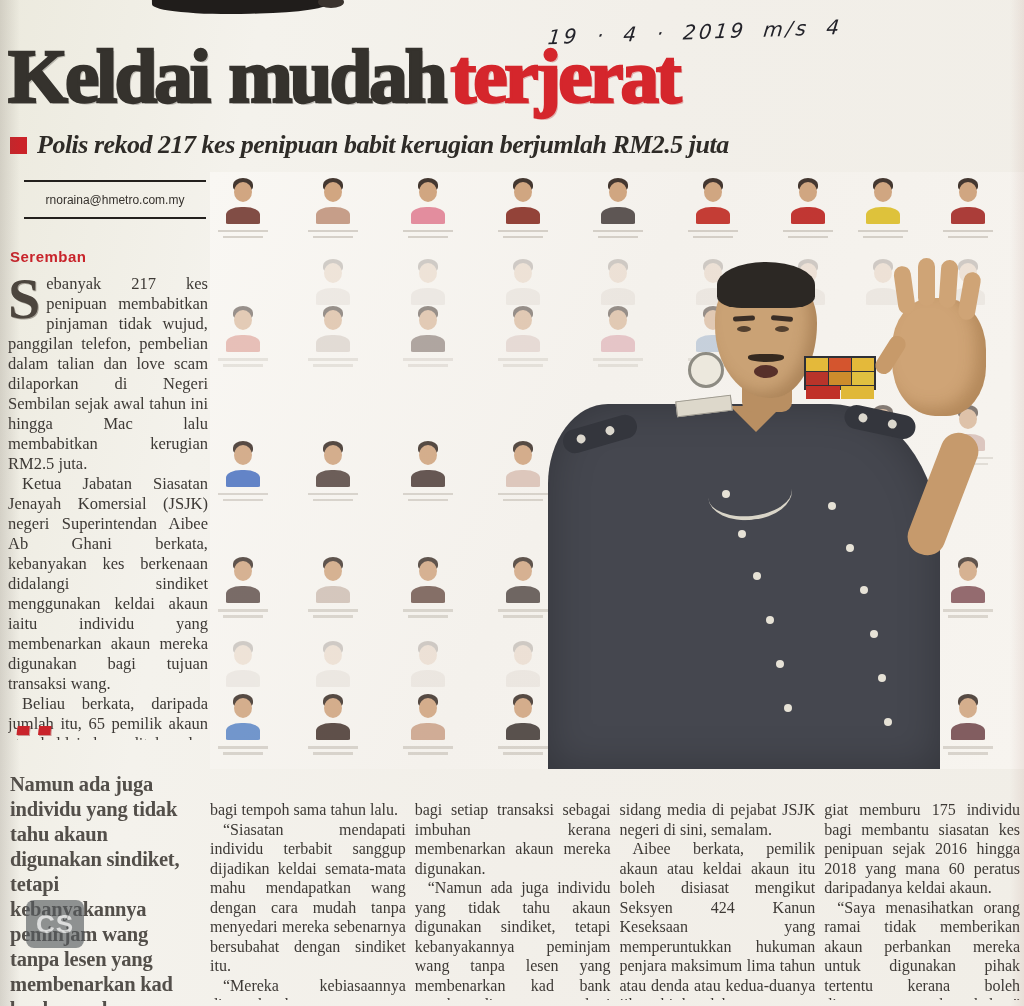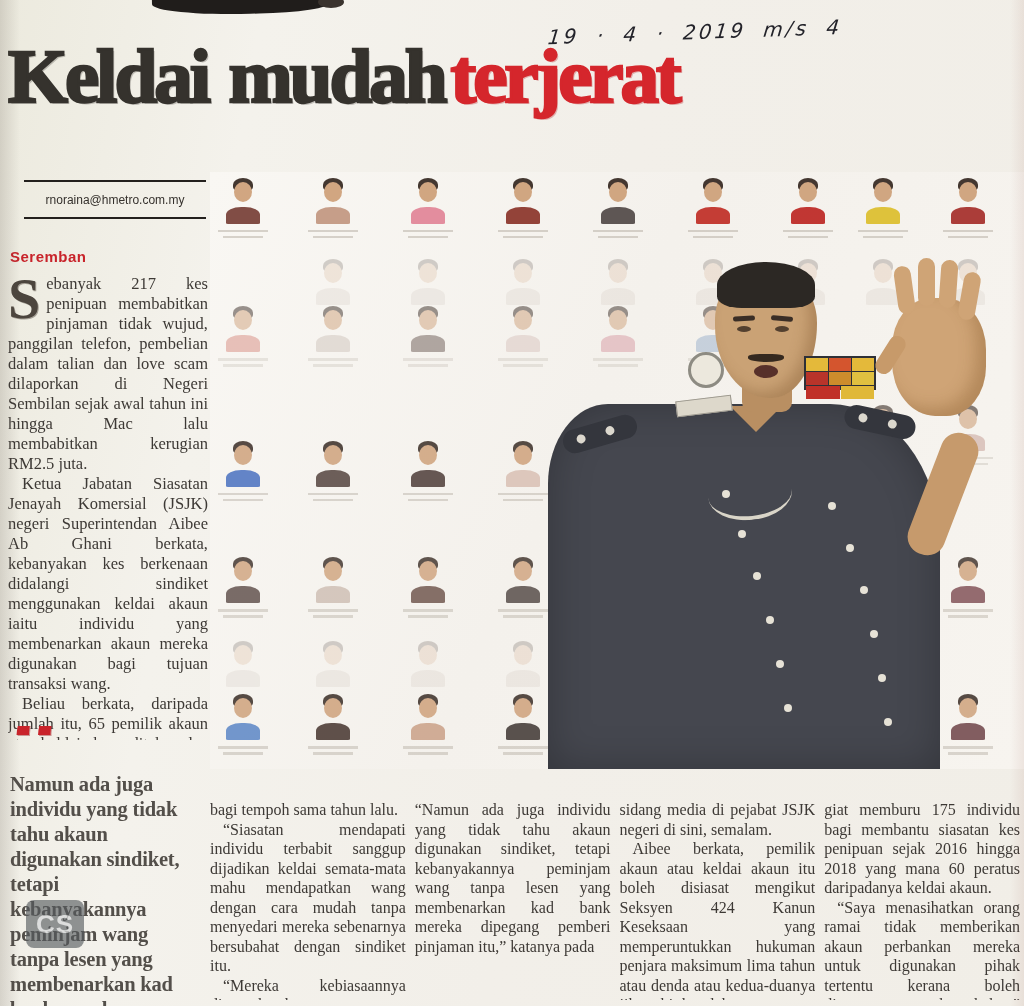--- a/index.html
+++ b/index.html
@@ -116,20 +116,24 @@
 
 <div class="page">
 
   <div class="top-blob"></div>
   <div class="top-blob2"></div>
 
   <div class="handwritten">19 · 4 · 2019   m/s 4</div>
 
   <h1 class="headline"><span>Keldai mudah</span><span class="red">terjerat</span></h1>
 
+  <div class="subhead">
+    <span class="bullet"></span>
+    <span class="txt">Polis rekod 217 kes penipuan babit kerugian berjumlah RM2.5 juta</span>
+  </div>
 
   <div class="byline">
     <div class="em">rnoraina@hmetro.com.my</div>
   </div>
 
   <div class="dateline">Seremban</div>
 
   <div class="col-left">
     <p><span class="dropcap">S</span><span>ebanyak 217 kes penipuan membabitkan pinjaman tidak wujud, panggilan telefon, pembelian dalam talian dan love scam dilaporkan di Negeri Sembilan sejak awal tahun ini hingga Mac lalu membabitkan kerugian RM2.5 juta.</span></p>
     <p>Ketua Jabatan Siasatan Jenayah Komersial (JSJK) negeri Superintendan Aibee Ab Ghani berkata, kebanyakan kes berkenaan didalangi sindiket menggunakan keldai akaun iaitu individu yang membenarkan akaun mereka digunakan bagi tujuan transaksi wang.</p>
@@ -501,20 +505,21 @@
   </div>
 
 
   <div class="bcols">
     <div class="bcol">
       <p>bagi tempoh sama tahun lalu.</p>
       <p>“Siasatan mendapati individu terbabit sanggup dijadikan keldai semata-mata mahu mendapatkan wang dengan cara mudah tanpa menyedari mereka sebenarnya bersubahat dengan sindiket itu.</p>
       <p>“Mereka kebiasaannya ditawarkan bayaran tertentu</p>
     </div>
     <div class="bcol">
+      <p>bagi setiap transaksi sebagai imbuhan kerana membenarkan akaun mereka digunakan.</p>
       <p>“Namun ada juga individu yang tidak tahu akaun digunakan sindiket, tetapi kebanyakannya peminjam wang tanpa lesen yang membenarkan kad bank mereka dipegang pemberi pinjaman itu,” katanya pada</p>
     </div>
     <div class="bcol">
       <p>sidang media di pejabat JSJK negeri di sini, semalam.</p>
       <p>Aibee berkata, pemilik akaun atau keldai akaun itu boleh disiasat mengikut Seksyen 424 Kanun Keseksaan yang memperuntukkan hukuman penjara maksimum lima tahun atau denda atau kedua-duanya jika sabit kesalahan.</p>
 
     </div>
     <div class="bcol">
       <p>giat memburu 175 individu bagi membantu siasatan kes penipuan sejak 2016 hingga 2018 yang mana 60 peratus daripadanya keldai akaun.</p>
       <p>“Saya menasihatkan orang ramai tidak memberikan akaun perbankan mereka untuk digunakan pihak tertentu kerana boleh dianggap bersubahat,” katanya.</p>

